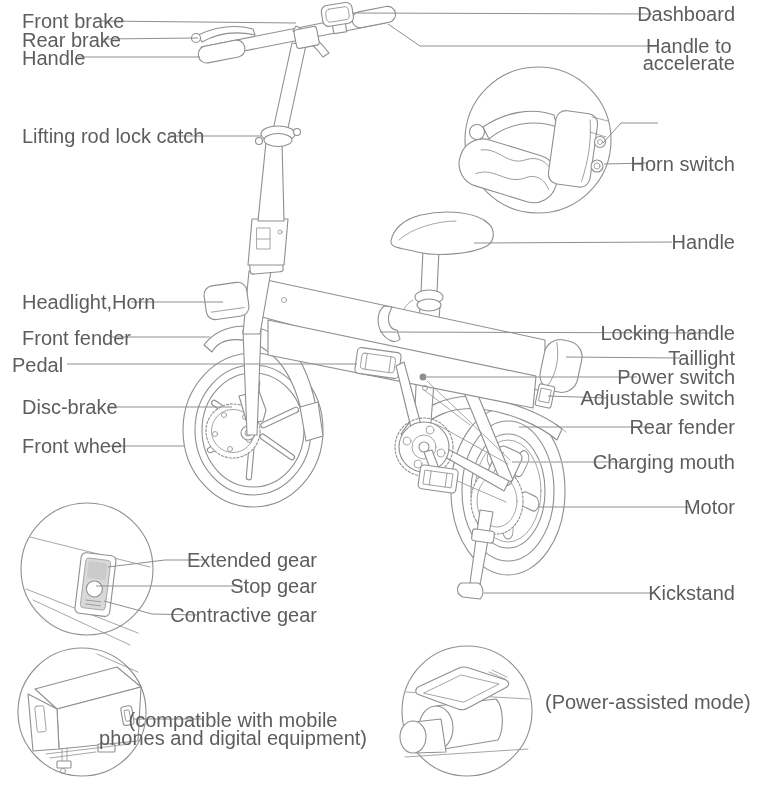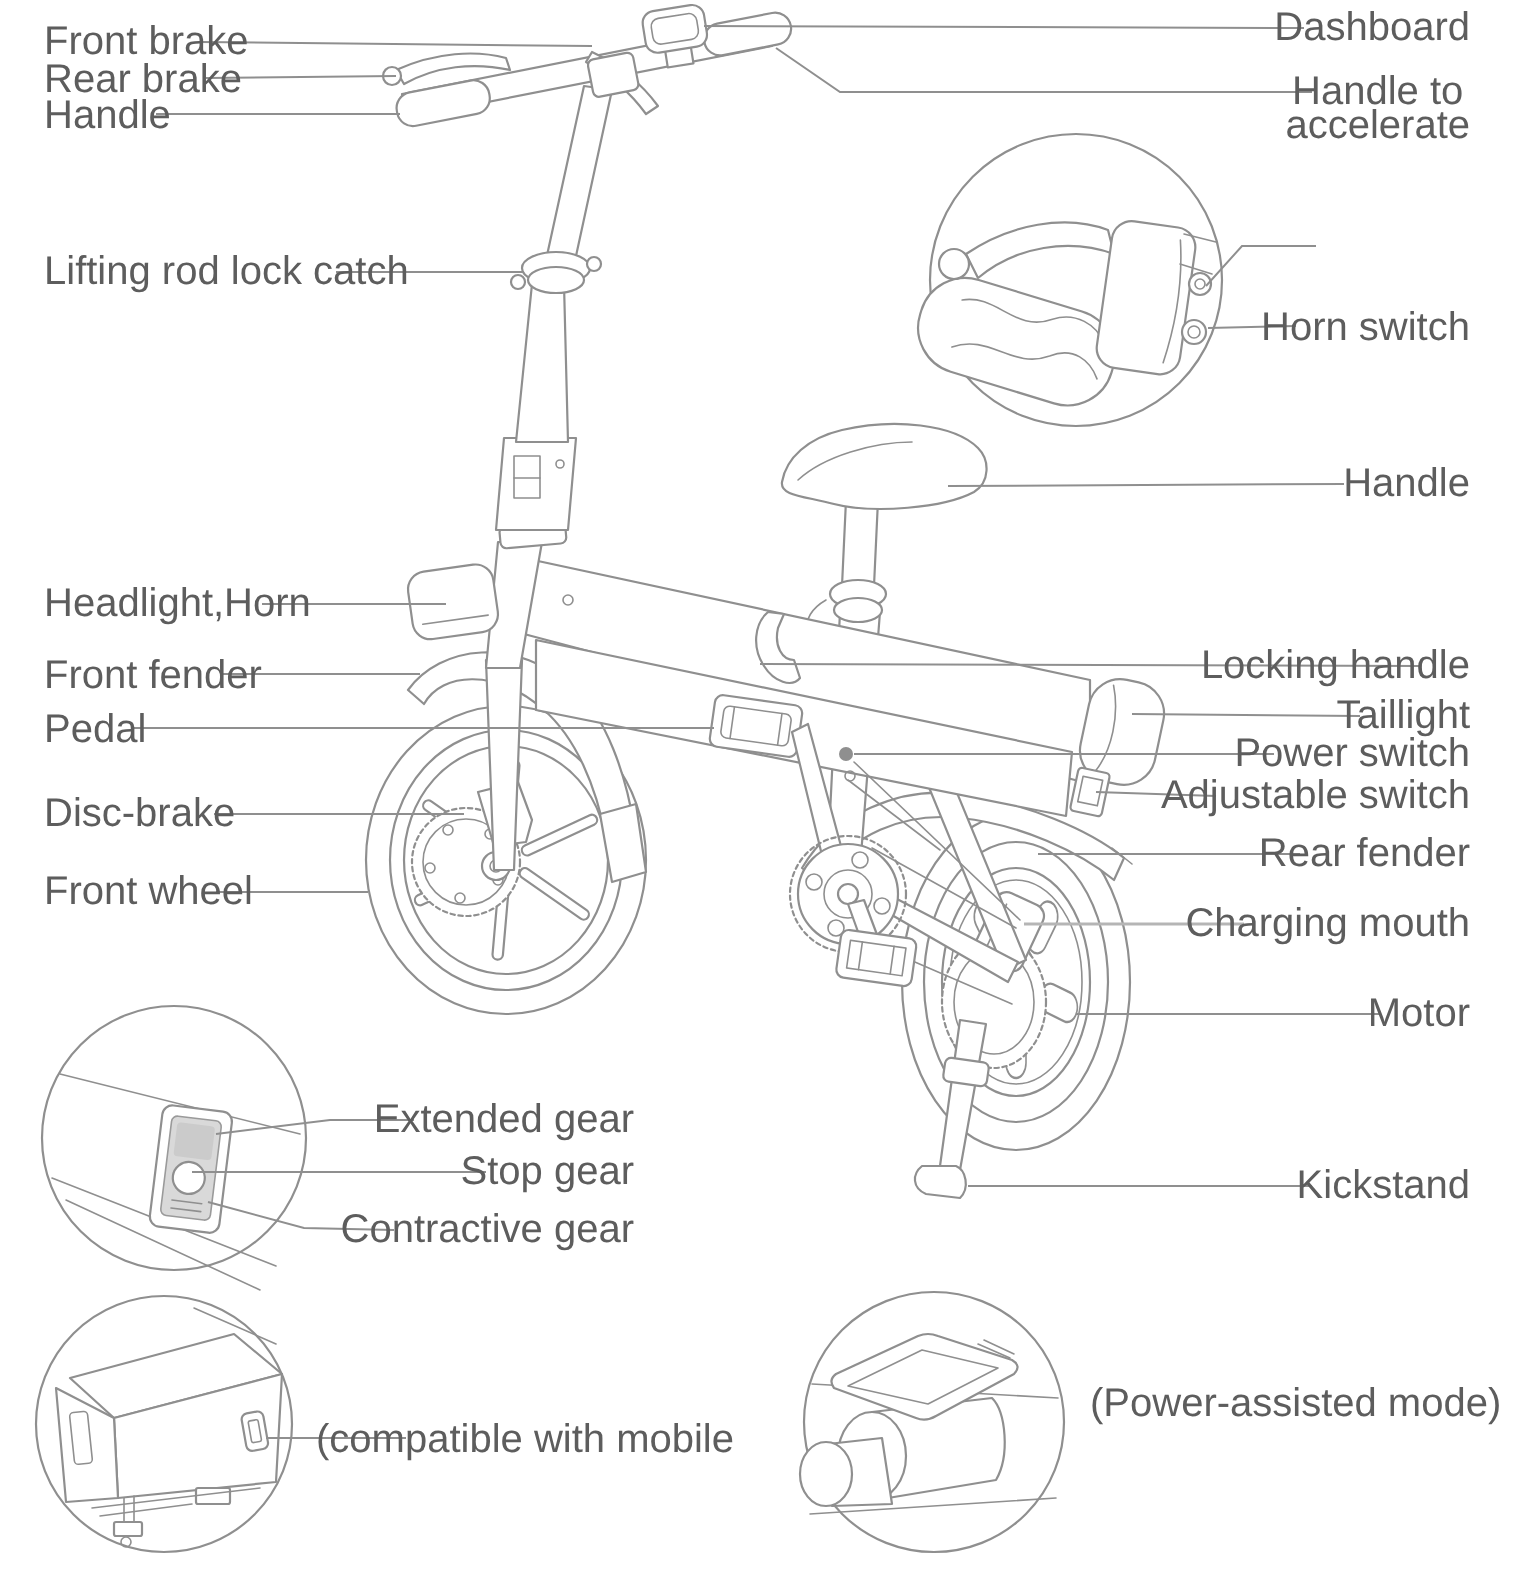--- a/index.html
+++ b/index.html
@@ -290,21 +290,21 @@
     <path class="leader" d="M133,719 L203,719"></path>
   </g>
 </svg>
 
 <div class="lbl" style="left:22px;top:12px">Front brake</div>
 <div class="lbl" style="left:22px;top:31px">Rear brake</div>
 <div class="lbl" style="left:22px;top:49px">Handle</div>
 <div class="lbl" style="left:22px;top:127px">Lifting rod lock catch</div>
 <div class="lbl" style="left:22px;top:293px">Headlight,Horn</div>
 <div class="lbl" style="left:22px;top:329px">Front fender</div>
-<div class="lbl" style="left:22px;top:356px">Pedal</div>
+<div class="lbl" style="left:12px;top:356px">Pedal</div>
 <div class="lbl" style="left:22px;top:398px">Disc-brake</div>
 <div class="lbl" style="left:22px;top:437px">Front wheel</div>
 
 <div class="lbl r" style="right:22px;top:5px">Dashboard</div>
 <div class="lbl r lh17" style="right:22px;top:38px">
   <div>Handle to</div>
   <div>accelerate</div>
 </div>
 <div class="lbl r" style="right:22px;top:155px">Horn switch</div>
 <div class="lbl r" style="right:22px;top:233px">Handle</div>
@@ -316,19 +316,20 @@
 <div class="lbl r" style="right:22px;top:453px">Charging mouth</div>
 <div class="lbl r" style="right:22px;top:498px">Motor</div>
 <div class="lbl r" style="right:22px;top:584px">Kickstand</div>
 
 <div class="lbl r" style="right:440px;top:551px">Extended gear</div>
 <div class="lbl r" style="right:440px;top:577px">Stop gear</div>
 <div class="lbl r" style="right:440px;top:606px">Contractive gear</div>
 
 <div class="lbl r lh18" style="right:390px;top:711px">
   <div>(compatible with mobile</div>
+  <div>phones and digital equipment)</div>
 </div>
 
 <div class="lbl lh17" style="left:545px;top:694px">
   <div>(Power-assisted mode)</div>
 </div>
 
 </div>
 
 </body></html>

